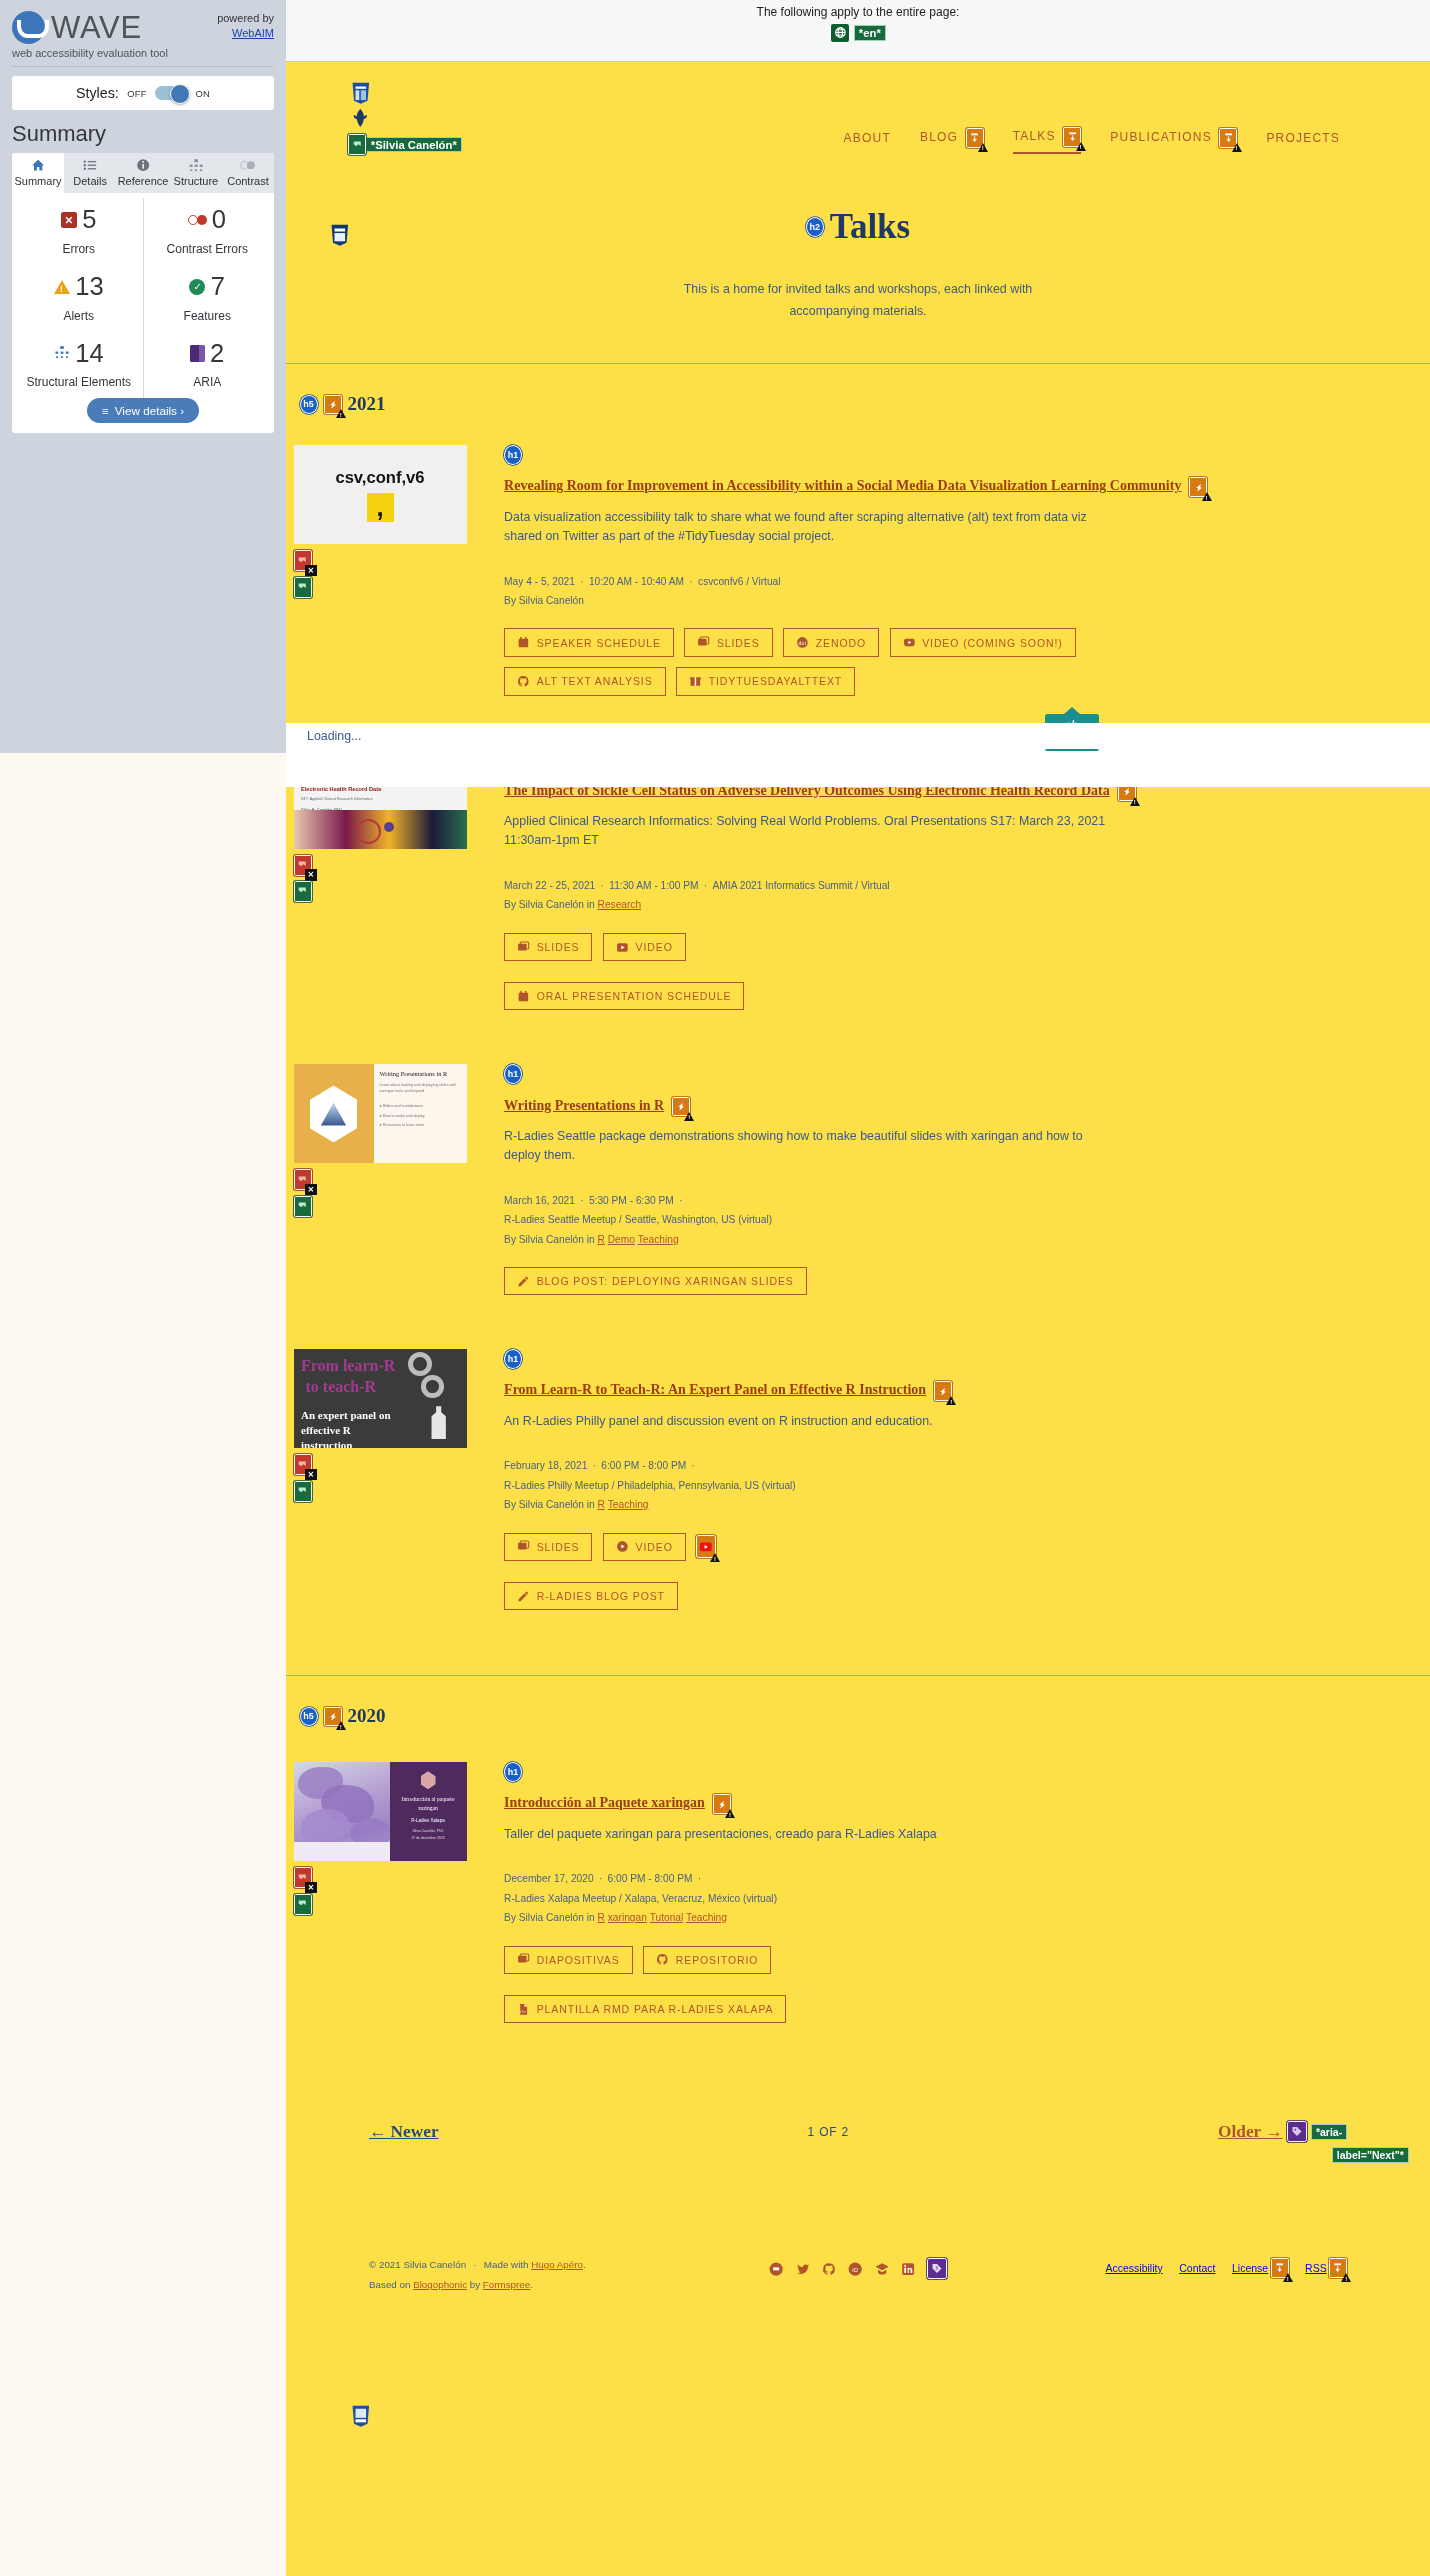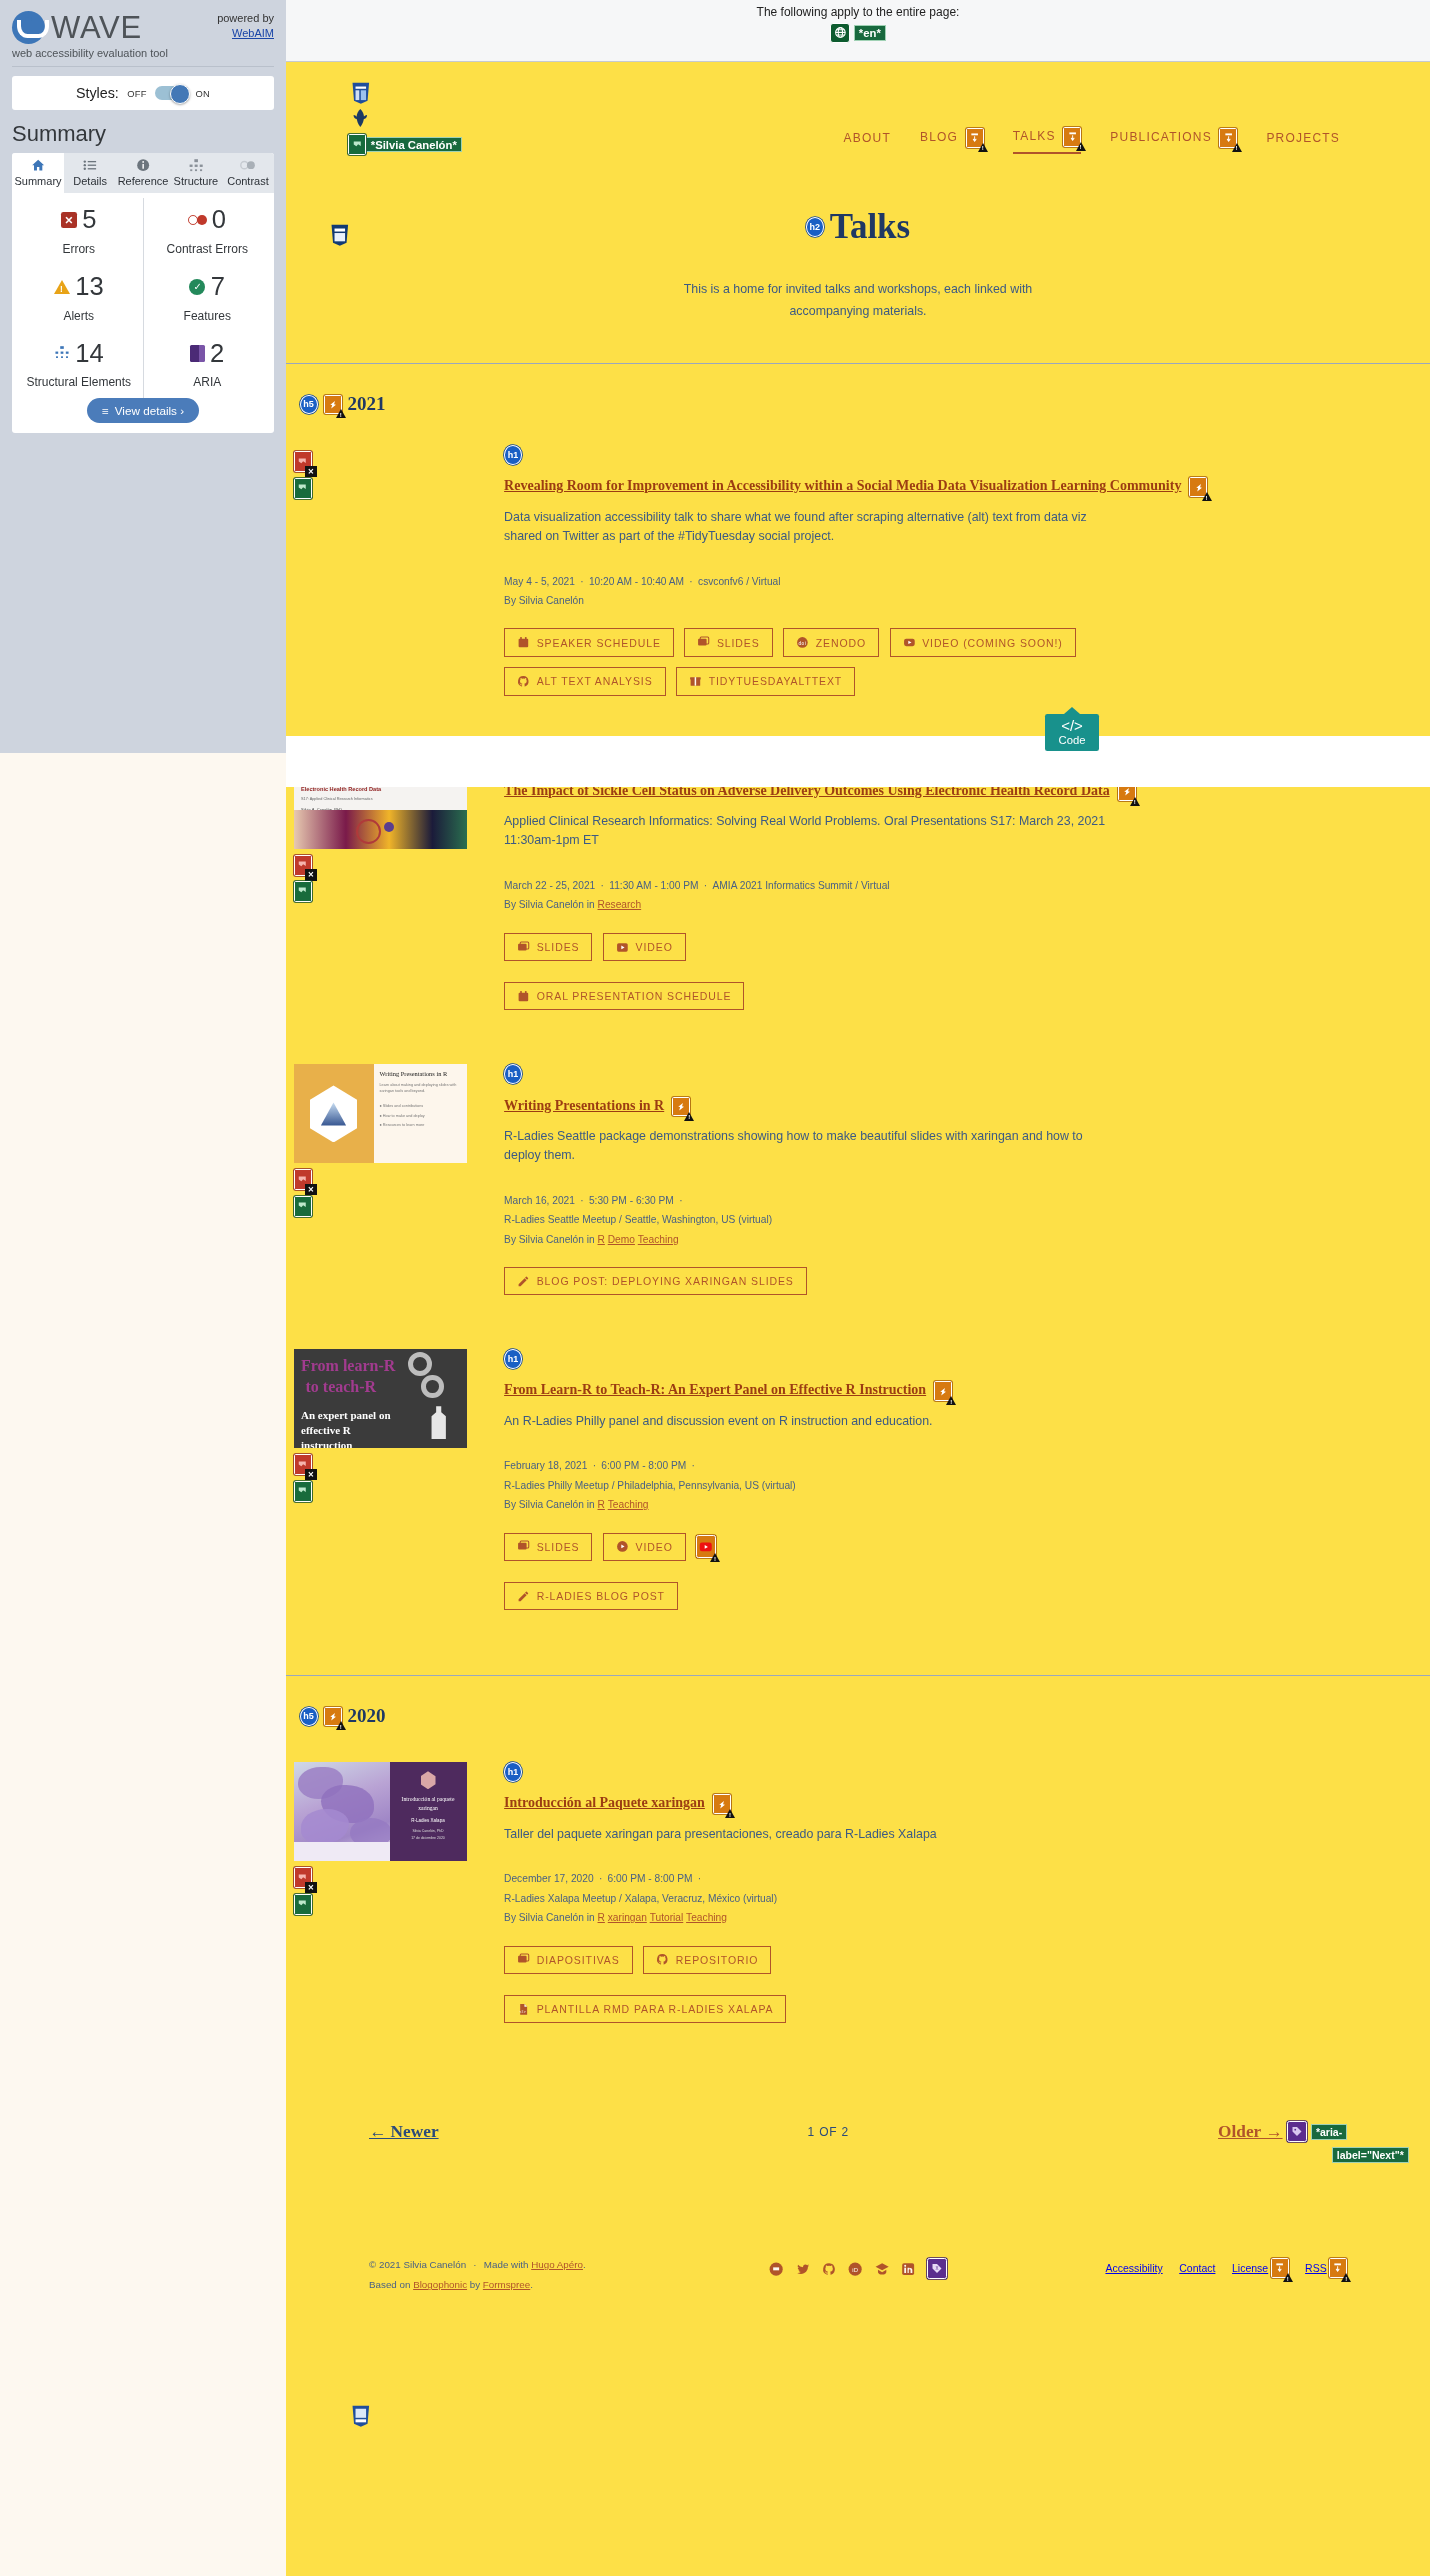--- a/index.html
+++ b/index.html
@@ -489,20 +489,24 @@
         <svg viewBox="0 0 24 24" fill="#fff">
             <path d="M17 4 7 12l4 1-2 7 10-8-4-1z"></path>
           </svg>
         <span class="w-warnflag"></span>
       </span>
       <span class="year-label">2021</span>
     </div>
 
     <div class="talk">
       <div class="talk-left">
+        <div class="thumb" style="background:#f1f0ee; display:flex; flex-direction:column; align-items:center; justify-content:center;">
+          <div style="font-family:'Liberation Sans',sans-serif; font-weight:bold; font-size:16.6px; color:#111;">csv,conf,v6</div>
+          <div style="margin-top:4.5px; width:27px; height:29px; background:#f5d310; display:flex; align-items:center; justify-content:center; font-size:25.6px; color:#111; font-weight:bold; line-height:0.5;">,</div>
+        </div>
         <div class="thumb-icons">
           <span class="w-ico w-red">
             <svg width="10.5" height="12" viewBox="0 0 24 24" fill="#f6b5ae">
                 <path d="M4 4h16v10l-6-4-4 5-6-4z"></path>
               </svg>
               <span class="xbox">✕</span>
           </span>
           <span class="w-ico w-greenf">
             <svg width="10.5" height="12" viewBox="0 0 24 24" fill="#bde8cc">
                 <path d="M4 4h16v10l-6-4-4 5-6-4z"></path>
@@ -952,19 +956,20 @@
                 <path d="M11 9v7l-2-2-1 2 4 5 4-5-1-2-2 2V9z"></path>
               </svg>
               <span class="w-warnflag"></span>
           </span>
         </span>
       </div>
     </footer>
   </div>
 
   <div class="white-mask" style="left:0; top:674px; width:1144px; height:51px;"></div>
+  <div class="loading-strip" style="top:661px; left:0; width:1144px;">Loading...</div>
 
   <div class="code-tip" style="left:759px; top:652px;">
     <span class="cglyph">&lt;/&gt;</span>
     <span>Code</span>
   </div>
 </div>
 
 
 </body></html>

